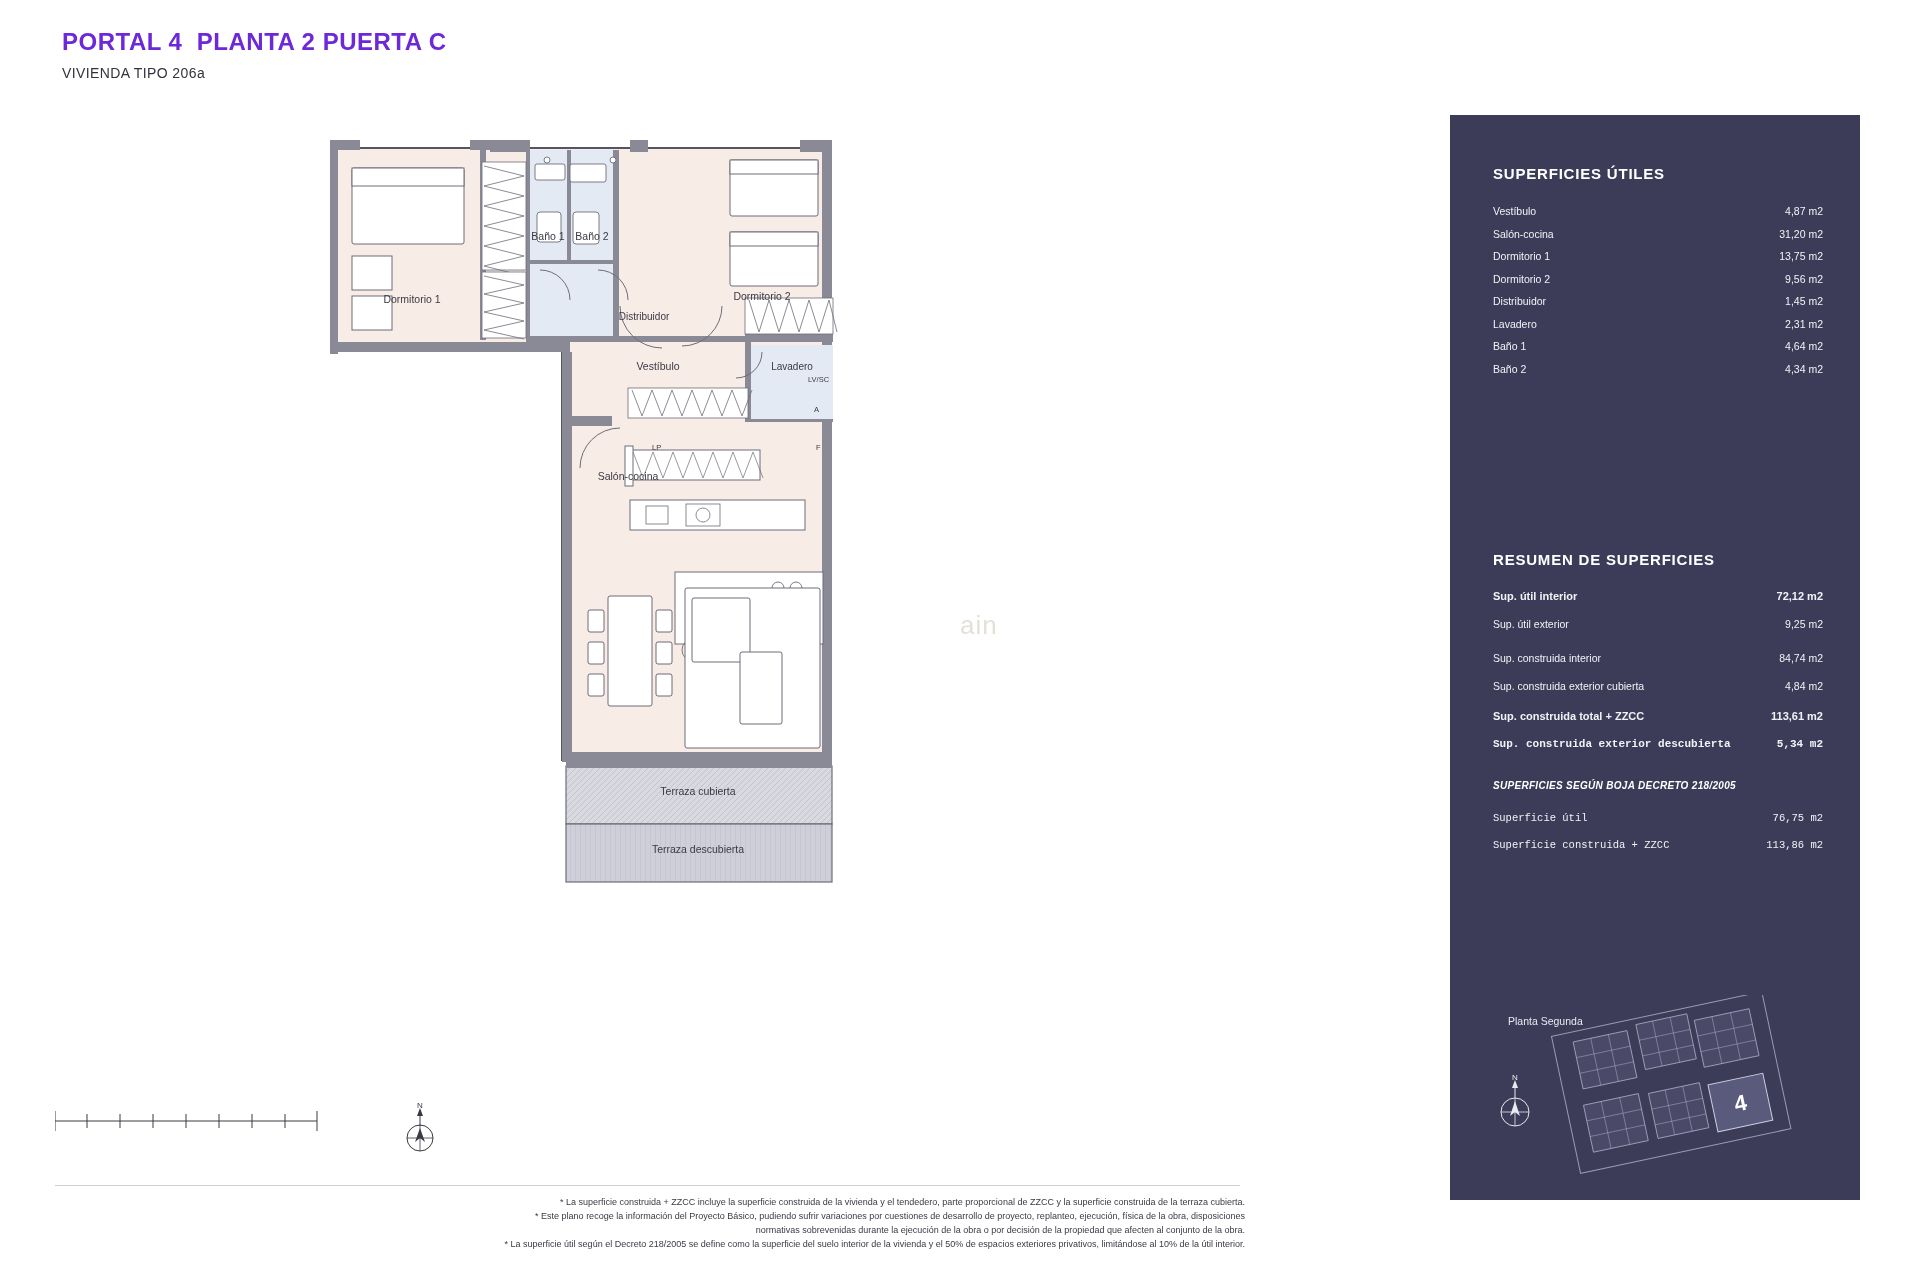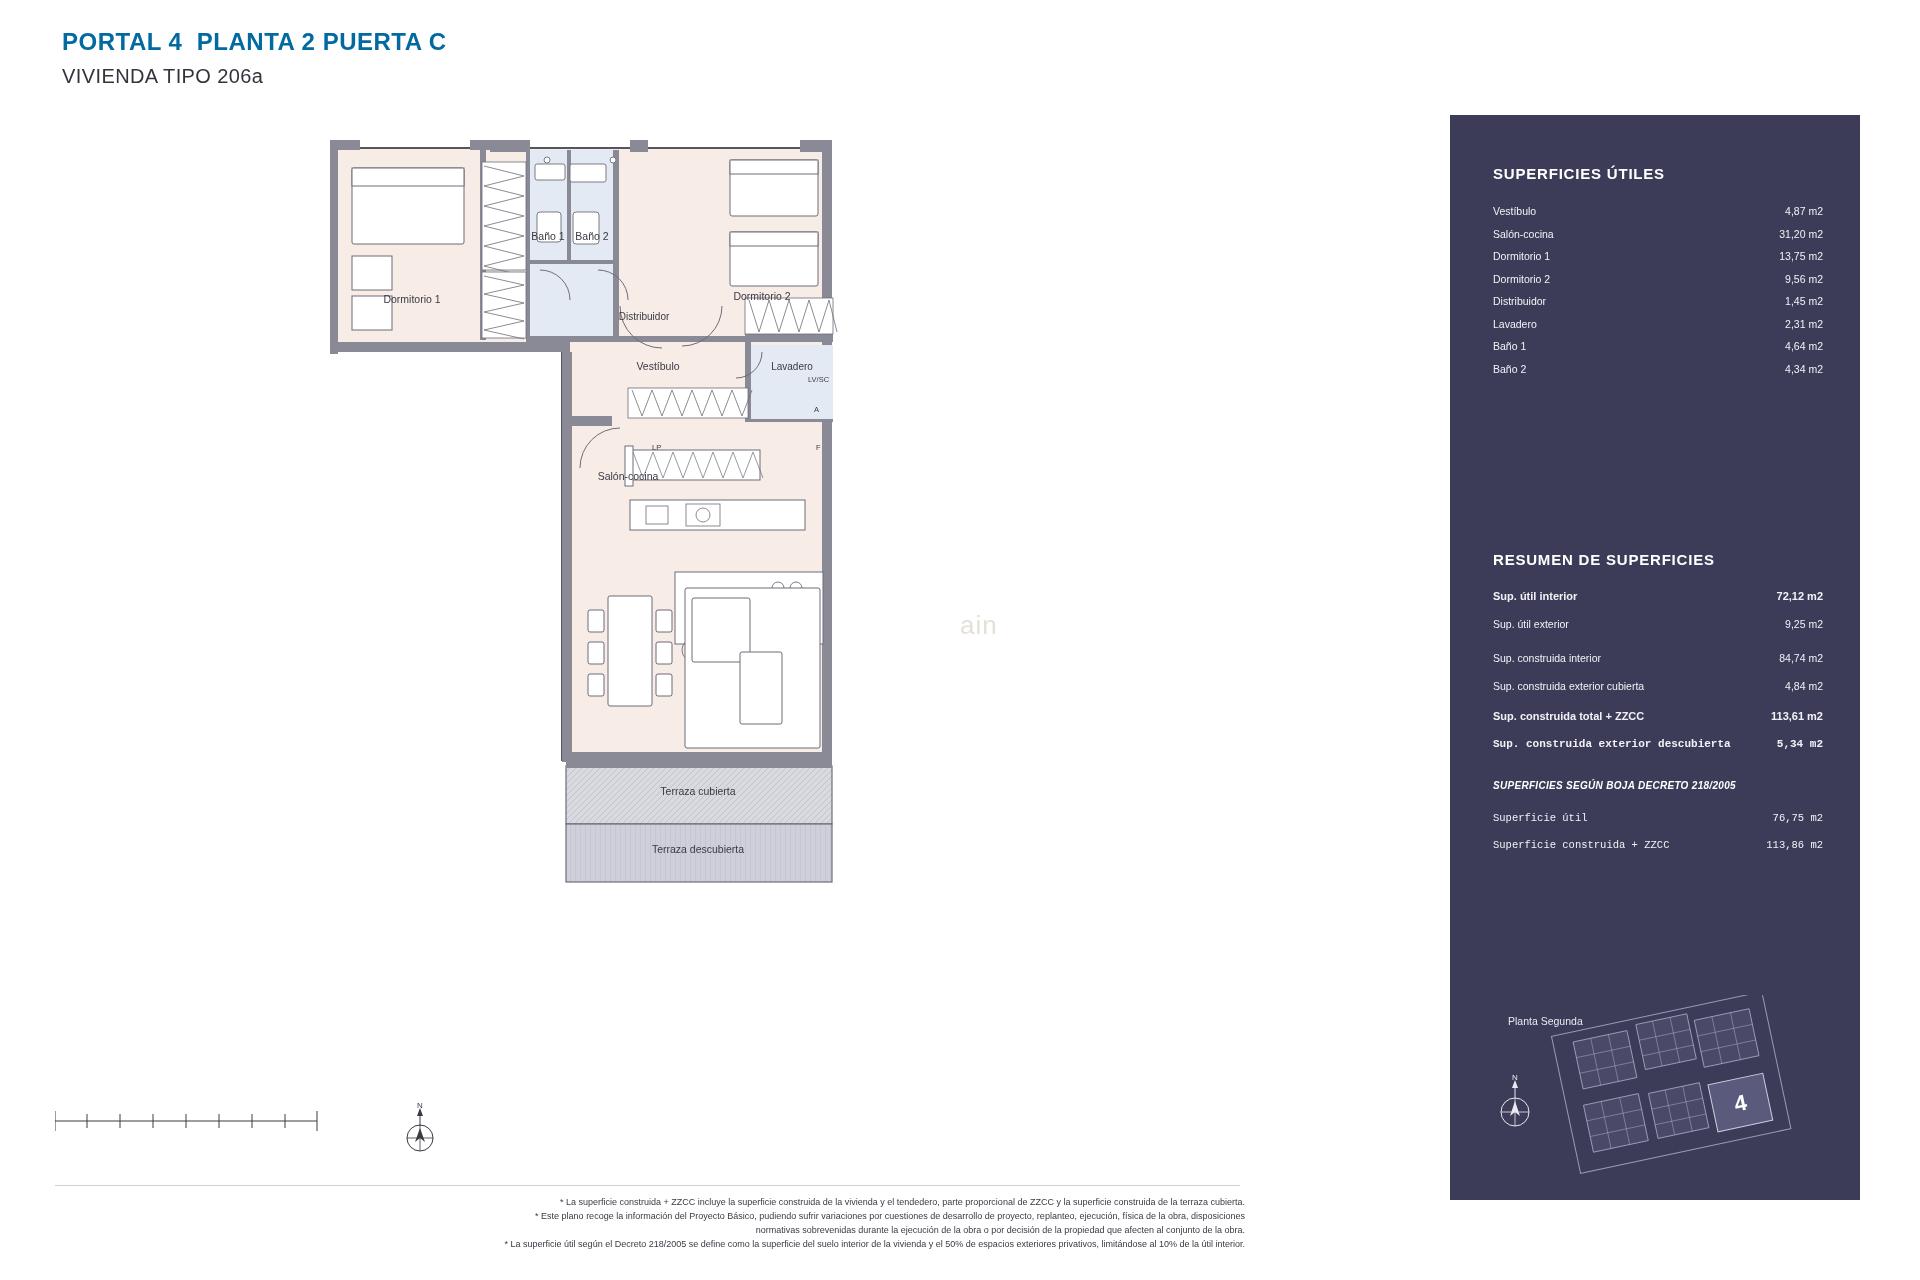--- a/index.html
+++ b/index.html
@@ -19,25 +19,25 @@
   
   .header {
     position: absolute;
     left: 62px;
     top: 28px;
   }
   .header .title {
     font-size: 24px;
     font-weight: bold;
     letter-spacing: 0.5px;
-    color: #0369a1;
+    color: #6d28d9;
     white-space: pre;
   }
   .header .subtitle {
-    font-size: 20px;
+    font-size: 14px;
     font-weight: normal;
     letter-spacing: 0.4px;
     color: #33333d;
     margin-top: 9px;
   }
 
   
   .panel {
     position: absolute;
     left: 1450px;

